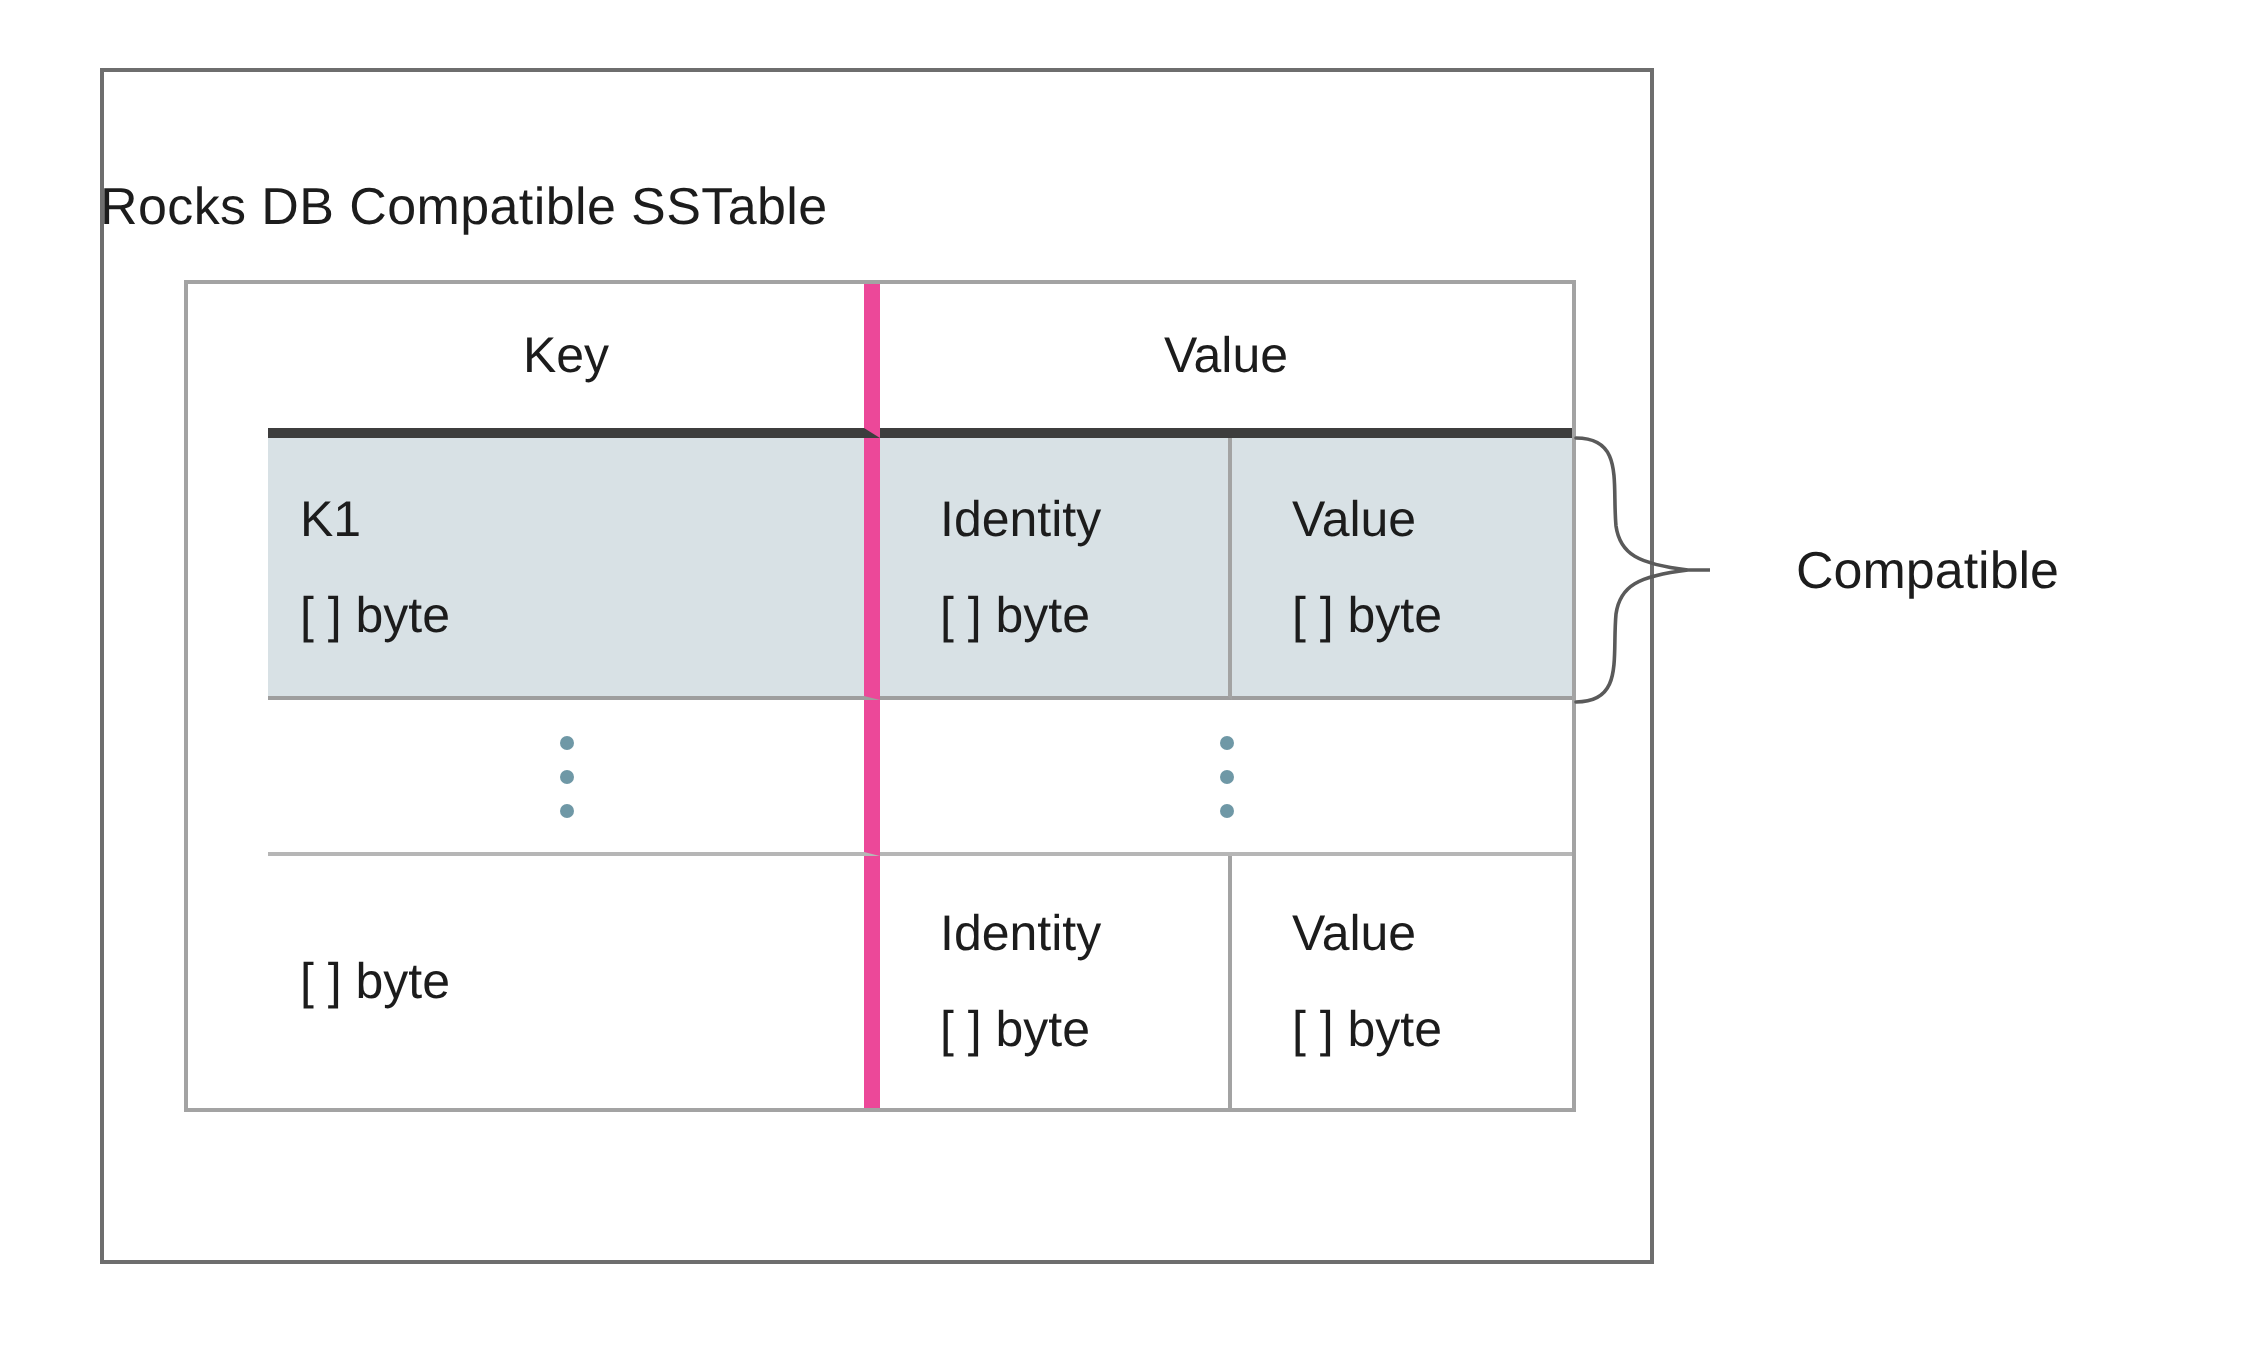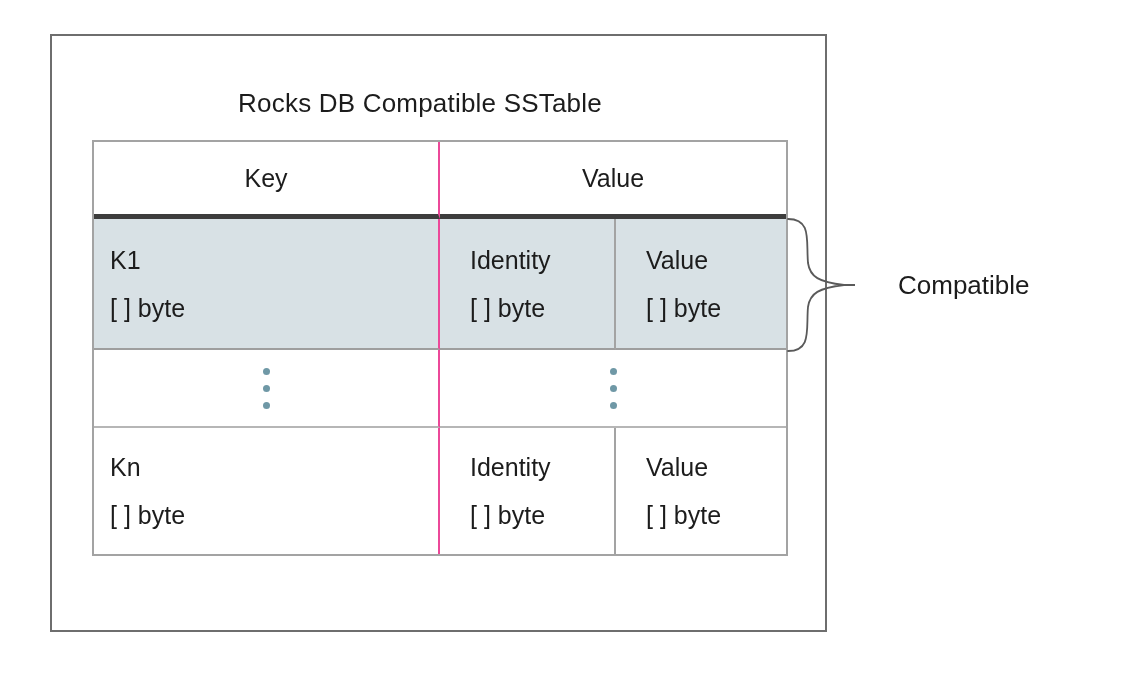--- a/index.html
+++ b/index.html
@@ -15,21 +15,21 @@
     position: absolute;
     left: 50px; top: 34px;
     width: 777px; height: 598px;
     border: 2px solid #6e6e6e;
     background: #ffffff;
   }
   .diagram-title {
     position: absolute;
     left: 50px; top: 86px;
     width: 740px;
-    text-align: center;
+    text-align: left;
     font-size: 26px;
     line-height: 34px;
     color: #1c1c1c;
     letter-spacing: 0.2px;
   }
   .sstable {
     position: absolute;
     left: 92px; top: 140px;
     width: 696px; height: 416px;
     display: grid;
@@ -37,21 +37,21 @@
     grid-template-rows: 77px 131px 78px 1fr;
     border: 2px solid #a3a3a3;
     background: #ffffff;
   }
   .cell { background: #ffffff; display: flex; }
   .cell.center { align-items: center; justify-content: center; }
   .cell.header {
     border-bottom: 5px solid #3d3d3d;
     font-size: 25px;
   }
-  .cell.key-col { border-right: 2px solid #ec4899; }
+  .cell.key-col { border-right: 8px solid #ec4899; margin-left: 40px; }
   .cell.identity-col { border-right: 2px solid #a3a3a3; }
   .cell.two-line {
     flex-direction: column;
     justify-content: center;
     font-size: 25px;
     line-height: 48px;
   }
   .cell.two-line.key-cell { padding-left: 16px; }
   .cell.two-line.identity-cell, .cell.two-line.value-cell { padding-left: 30px; }
   .cell.highlight { background: #d8e1e5; border-bottom: 2px solid #9e9e9e; }
@@ -116,21 +116,20 @@
   </div>
   <div class="cell center dots-row" style="grid-column: 2 / 4;">
     <span class="vdots">
         <i></i>
         <i></i>
         <i></i>
       </span>
   </div>
 
   <div class="cell two-line key-cell key-col">
-    <div>Kn</div>
     <div>[ ] byte</div>
   </div>
   <div class="cell two-line identity-cell identity-col">
     <div>Identity</div>
     <div>[ ] byte</div>
   </div>
   <div class="cell two-line value-cell">
     <div>Value</div>
     <div>[ ] byte</div>
   </div>

